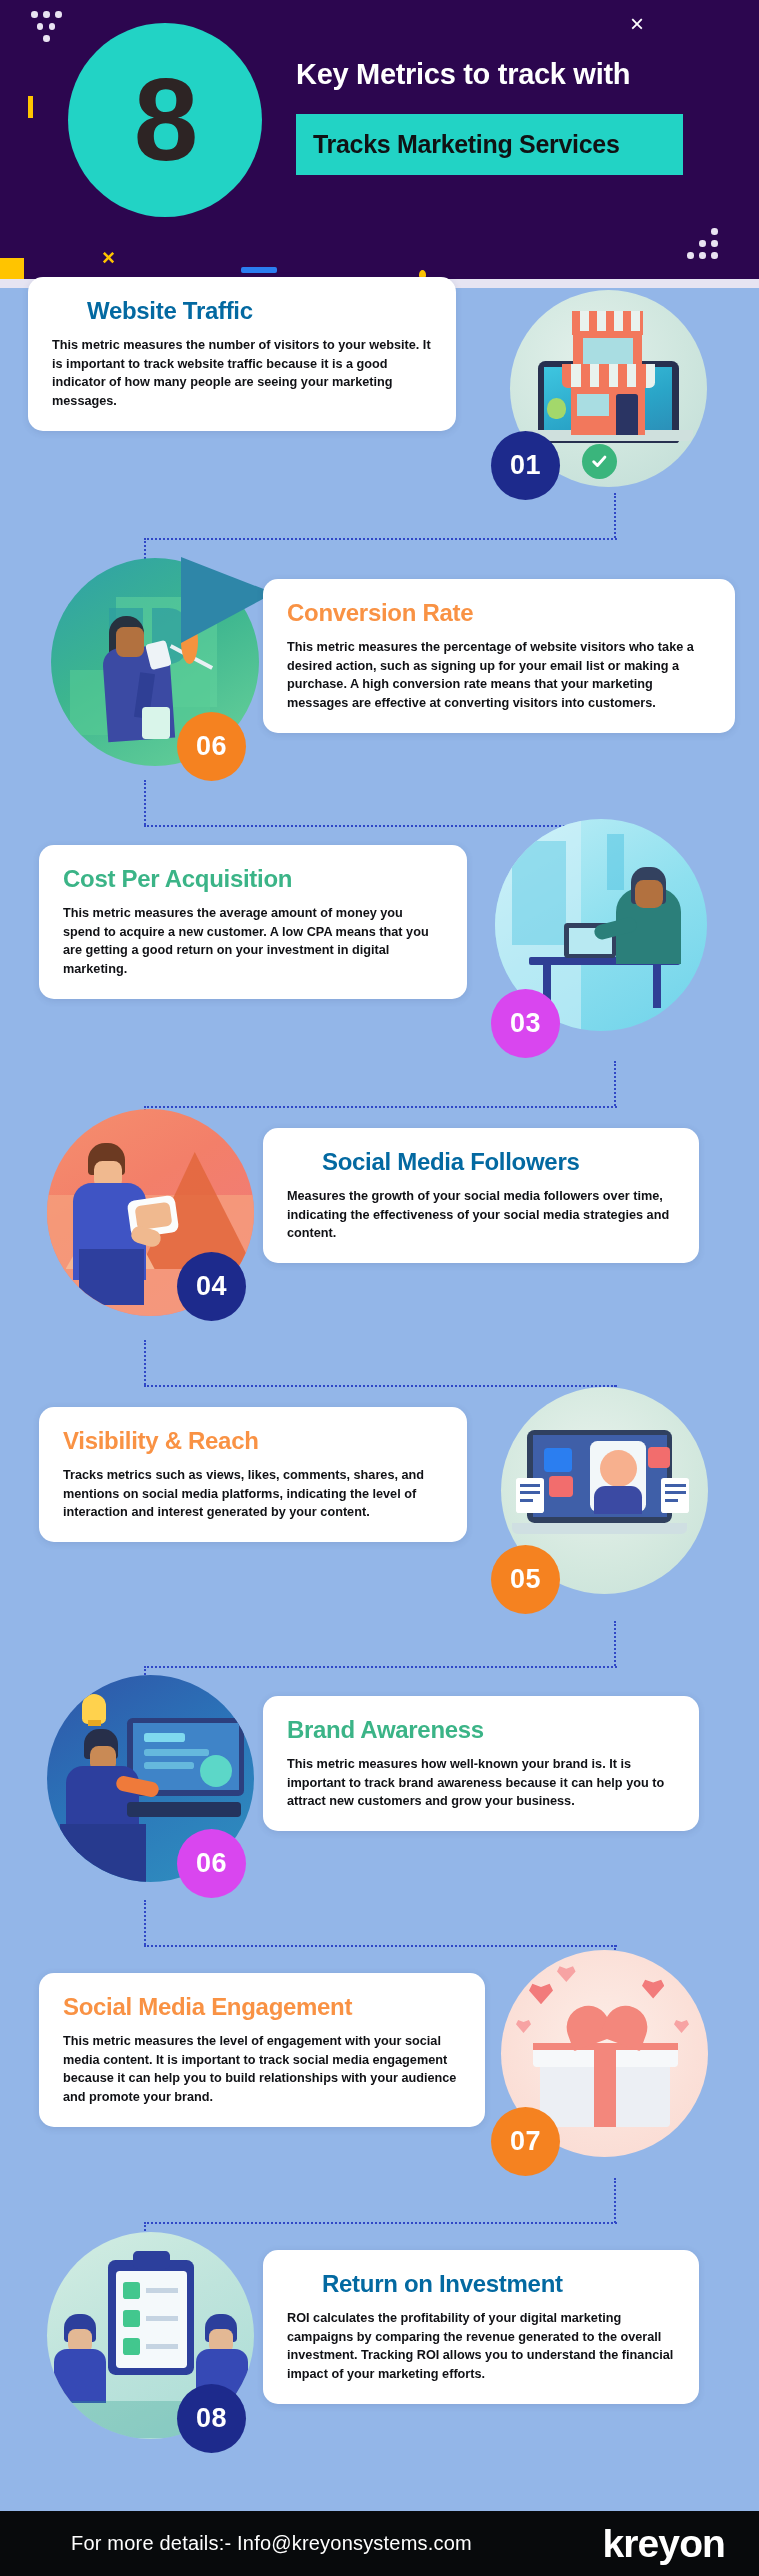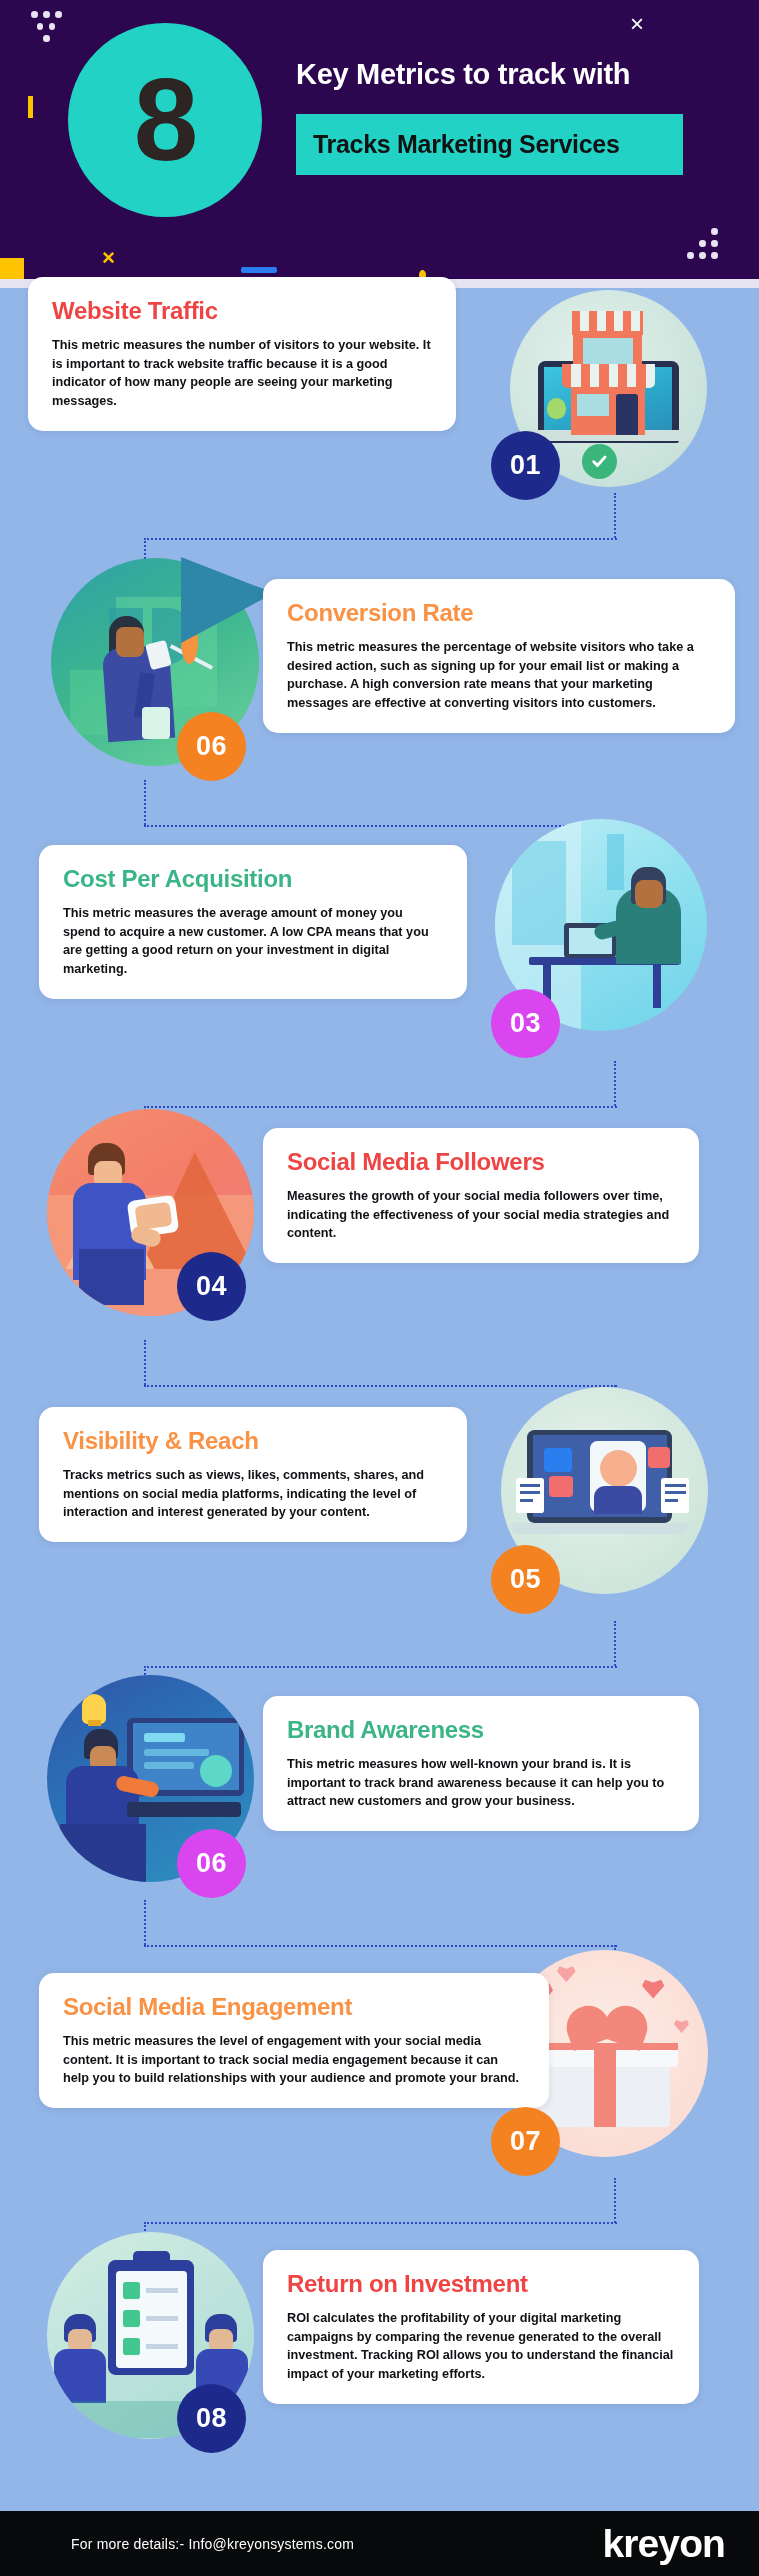--- a/index.html
+++ b/index.html
@@ -106,21 +106,21 @@
     z-index:3;
   }
   .card h2{
     font-size:24px; font-weight:bold; line-height:1.1;
     margin-bottom:12px; letter-spacing:-0.3px;
   }
   .card p{
     font-size:12.7px; font-weight:bold; line-height:1.47;
     color:#101115;
   }
-  .t-navy{ color:#ef4444; }
+  .t-navy{ color:#0369a1;margin-left:35px; }
   .t-orange{ color:#f99244; }
   .t-green{ color:#3bb487; }
 
   
   .disc{
     position:absolute; border-radius:50%; overflow:hidden; z-index:2;
   }
 
   
   .badge{
@@ -139,21 +139,21 @@
     color:#ffffff; font-size:18.6px; line-height:1;
   }
 
   
   .footer{
     position:absolute; left:0; top:2511px; width:759px; height:65px;
     background:#080a0c;
     display:flex; align-items:center;
   }
   .footer-text{
-    color:#ffffff; font-size:14px; padding-left:71px; letter-spacing:0.2px;
+    color:#ffffff; font-size:20px; padding-left:71px; letter-spacing:0.2px;
   }
   .footer-logo{
     position:absolute; right:34px; top:50%; transform:translateY(-50%);
     color:#ffffff; font-size:39px; font-weight:bold; letter-spacing:-0.9px;
   }
 
   
   .sh{ position:absolute; }
 </style>
 </head>
@@ -384,21 +384,21 @@
   <div class="sh" style="left:93px; top:93px; width:22.3px;  height:84px; background:#f3877c;"></div>
   <div class="sh" style="left:32px;  top:93px; width:145px; height:7.4px;  background:#f3877c;"></div>
   <div class="sh" style="left:65px;  top:56px;  width:43px;  height:39px; background:#f3877c; border-radius:21.4px 21.4px 1.9px 1.9px; transform:rotate(-20deg);"></div>
   <div class="sh" style="left:104px; top:56px;  width:43px;  height:39px; background:#f3877c; border-radius:21.4px 21.4px 1.9px 1.9px; transform:rotate(20deg);"></div>
   <div class="sh" style="left:28px;  top:32px;  width:24px;  height:22.3px; background:#f27b7b; clip-path:polygon(50% 100%,0 38%,14% 8%,50% 22%,86% 8%,100% 38%);"></div>
   <div class="sh" style="left:56px;  top:15px;  width:18.6px;  height:17px; background:#f7a3a3; clip-path:polygon(50% 100%,0 38%,14% 8%,50% 22%,86% 8%,100% 38%);"></div>
   <div class="sh" style="left:141px; top:28px;  width:22.3px;  height:20.5px; background:#f27b7b; clip-path:polygon(50% 100%,0 38%,14% 8%,50% 22%,86% 8%,100% 38%);"></div>
   <div class="sh" style="left:15px;  top:69px;  width:15px;  height:14px; background:#f7a3a3; clip-path:polygon(50% 100%,0 38%,14% 8%,50% 22%,86% 8%,100% 38%);"></div>
   <div class="sh" style="left:173px; top:69px;  width:15px;  height:14px; background:#f7a3a3; clip-path:polygon(50% 100%,0 38%,14% 8%,50% 22%,86% 8%,100% 38%);"></div>
 </div>
-<div class="card" style="left:39px; top:1973px; width:510px;">
+<div class="card" style="left:39px; top:1973px; width:446px;">
   <h2 class="t-orange">Social Media Engagement</h2>
   <p>This metric measures the level of engagement with your social media content. It is important to track social media engagement because it can help you to build relationships with your audience and promote your brand.</p>
 </div>
 <div class="badge b-orange" style="left:491px; top:2107px; width:69px; height:69px;">
   <span>07</span>
 </div>
 
 <div class="disc" style="left:47px; top:2232px; width:207px; height:207px; background:linear-gradient(150deg,#d3ede2 0%,#bfe4dc 45%,#a9dcd6 100%);">
   <div class="sh" style="left:61px;  top:28px;  width:86px;  height:115px; background:#2c3f9c; border-radius:7.4px;"></div>
   <div class="sh" style="left:69px;  top:39px;  width:71px;  height:97px; background:#f4f9fb; border-radius:3.7px;"></div>

